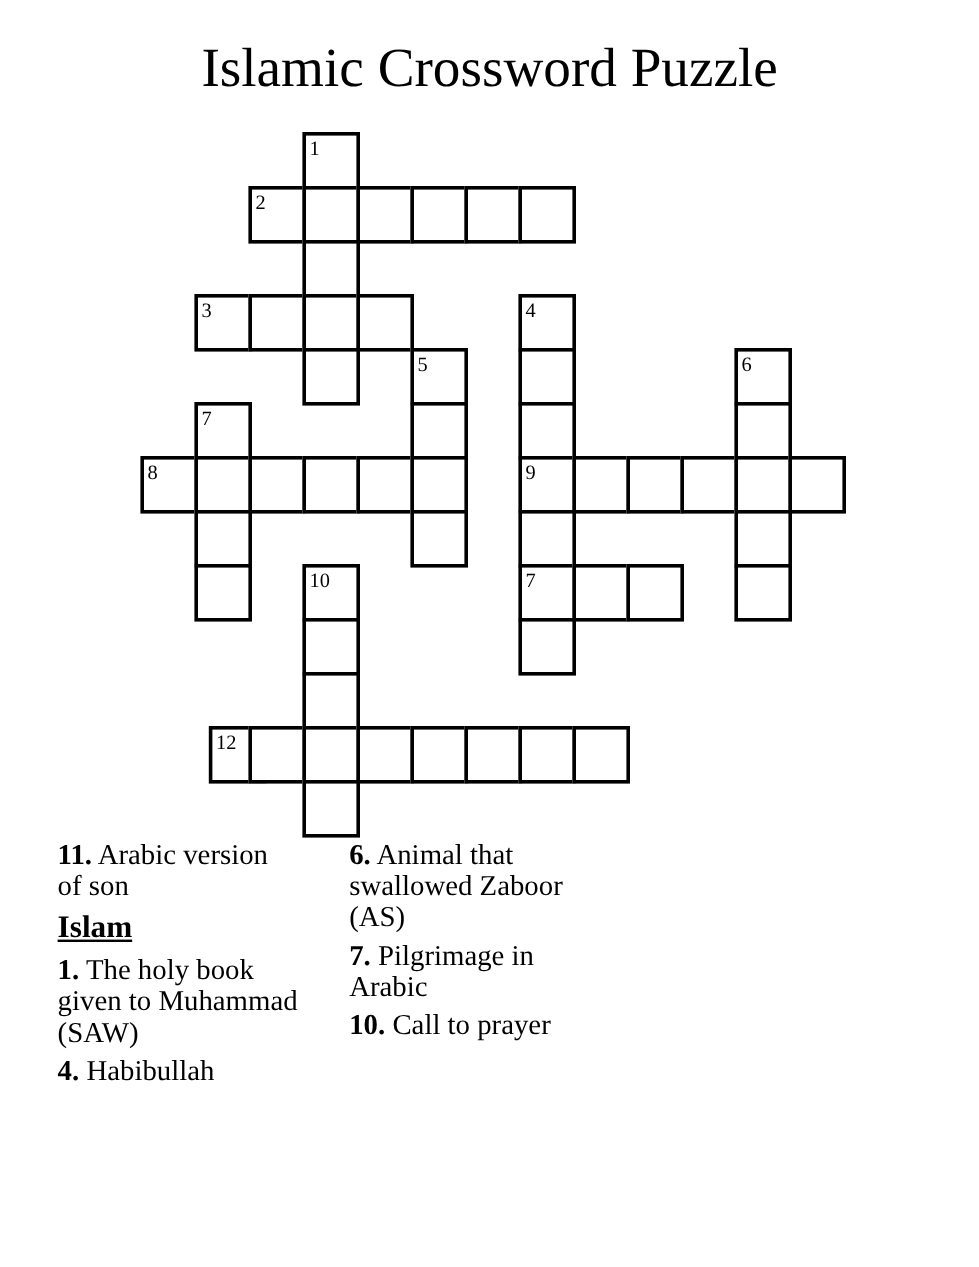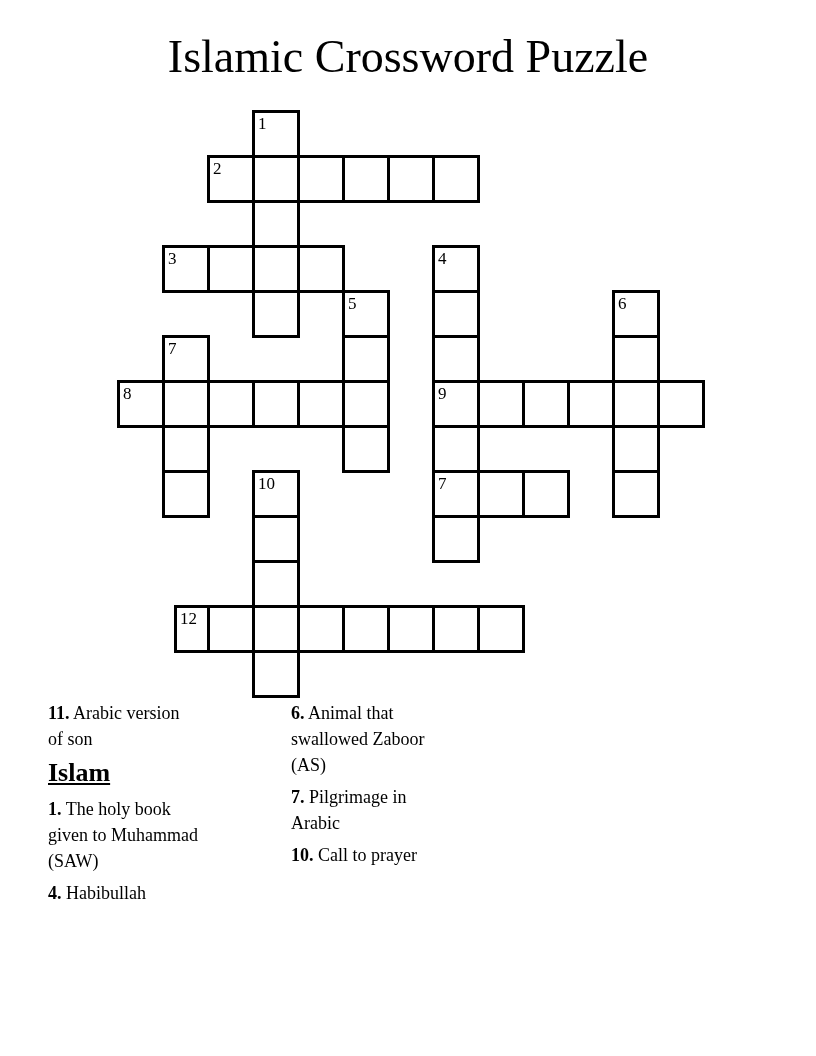--- a/index.html
+++ b/index.html
@@ -59,21 +59,21 @@
     width: 243px;
   }
   .heading {
     font-size: 26px;
     font-weight: bold;
     text-decoration: underline;
     line-height: 30px;
     margin: 0 0 8px 0;
   }
   .clue {
-    font-size: 18px;
+    font-size: 24px;
     line-height: 26px;
     margin: 0 0 6px 0;
   }
   .clue .num { font-weight: bold; }
   .clue .txt { white-space: pre-line; }
 </style>
 </head>
 <body>
 
 <h1 class="title">Islamic Crossword Puzzle</h1>

